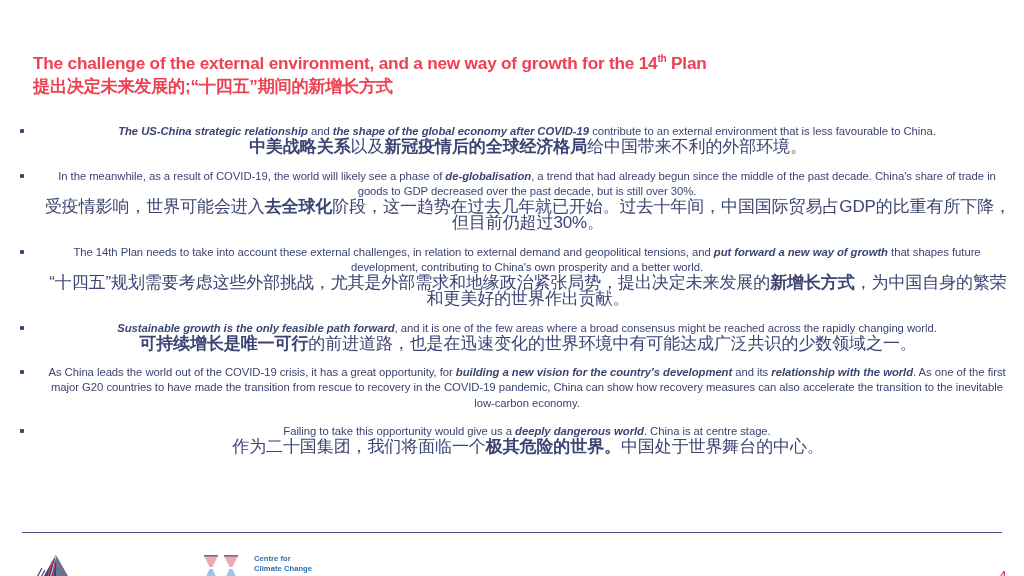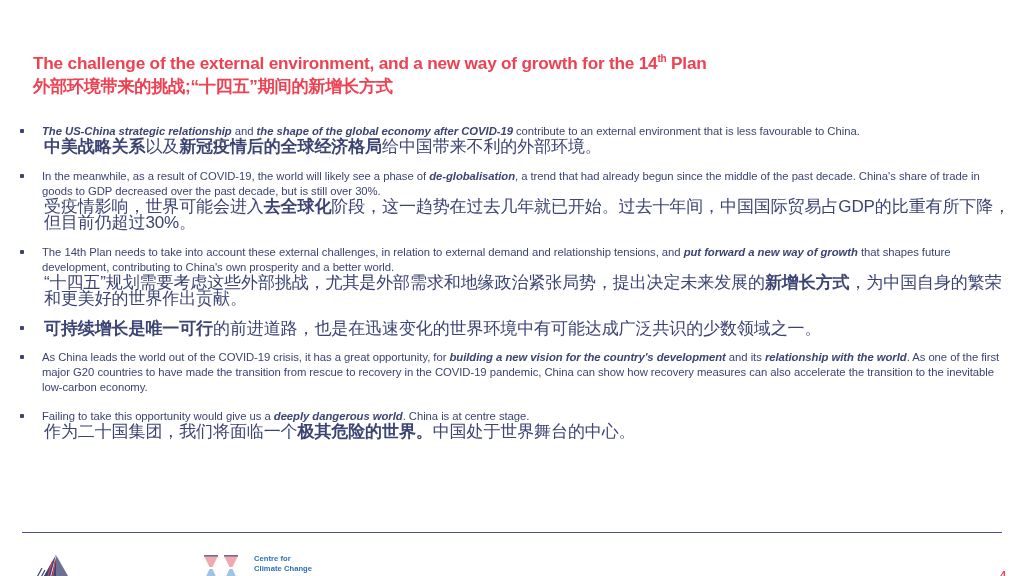--- a/index.html
+++ b/index.html
@@ -50,20 +50,21 @@
     letter-spacing: -0.3px;
     margin-top: 1px;
   }
 
   
   .body-block {
     position: absolute;
     left: 12px;
     top: 88px;
     width: 1000px;
+    text-align: center;
   }
   .bullet {
     position: relative;
     padding-left: 30px;
     margin-bottom: 13px;
   }
   .bullet-marker {
     position: absolute;
     left: 8px;
     top: 5px;
@@ -164,41 +165,42 @@
 </style>
 </head>
 <body>
 
 <div class="slide">
 
   <div class="title-block">
     <div class="title-en">
       <span>The challenge of the external environment, and a new way of growth for the 14</span><sup>th</sup><span> Plan</span>
     </div>
-    <div class="title-cn">外部环境带来的挑战;“十四五”期间的新增长方式</div>
+    <div class="title-cn">提出决定未来发展的;“十四五”期间的新增长方式</div>
   </div>
 
   <div class="body-block">
       <div class="bullet">
         <span class="bullet-marker"></span>
         <div class="line"><span class="bi">The US-China strategic relationship</span><span> and </span><span class="bi">the shape of the global economy after COVID-19</span><span> contribute to an external environment that is less favourable to China.</span></div>
         <div class="line cn indent-cn"><span class="cn-b">中美战略关系</span><span>以及</span><span class="cn-b">新冠疫情后的全球经济格局</span><span>给中国带来不利的外部环境。</span></div>
       </div>
       <div class="bullet">
         <span class="bullet-marker"></span>
         <div class="line"><span>In the meanwhile, as a result of COVID-19, the world will likely see a phase of </span><span class="bi">de-globalisation</span><span>, a trend that had already begun since the middle of the past decade. China's share of trade in goods to GDP decreased over the past decade, but is still over 30%.</span></div>
         <div class="line cn indent-cn"><span>受疫情影响，世界可能会进入</span><span class="cn-b">去全球化</span><span>阶段，这一趋势在过去几年就已开始。过去十年间，中国国际贸易占GDP的比重有所下降，但目前仍超过30%。</span></div>
       </div>
       <div class="bullet">
         <span class="bullet-marker"></span>
-        <div class="line"><span>The 14th Plan needs to take into account these external challenges, in relation to external demand and relationship tensions, and </span><span class="bi">put forward a new way of growth</span><span> that shapes future development, contributing to China's own prosperity and a better world.</span></div>
+        <div class="line"><span>The 14th Plan needs to take into account these external challenges, in relation to external demand and geopolitical tensions, and </span><span class="bi">put forward a new way of growth</span><span> that shapes future development, contributing to China's own prosperity and a better world.</span></div>
         <div class="line cn indent-cn"><span>“十四五”规划需要考虑这些外部挑战，尤其是外部需求和地缘政治紧张局势，提出决定未来发展的</span><span class="cn-b">新增长方式</span><span>，为中国自身的繁荣和更美好的世界作出贡献。</span></div>
       </div>
       <div class="bullet">
         <span class="bullet-marker"></span>
+        <div class="line"><span class="bi">Sustainable growth is the only feasible path forward</span><span>, and it is one of the few areas where a broad consensus might be reached across the rapidly changing world.</span></div>
         <div class="line cn indent-cn"><span class="cn-b">可持续增长是唯一可行</span><span>的前进道路，也是在迅速变化的世界环境中有可能达成广泛共识的少数领域之一。</span></div>
       </div>
       <div class="bullet">
         <span class="bullet-marker"></span>
         <div class="line"><span>As China leads the world out of the COVID-19 crisis, it has a great opportunity, for </span><span class="bi">building a new vision for the country's development</span><span> and its </span><span class="bi">relationship with the world</span><span>. As one of the first major G20 countries to have made the transition from rescue to recovery in the COVID-19 pandemic, China can show how recovery measures can also accelerate the transition to the inevitable low-carbon economy.</span></div>
       </div>
       <div class="bullet">
         <span class="bullet-marker"></span>
         <div class="line"><span>Failing to take this opportunity would give us a </span><span class="bi">deeply dangerous world</span><span>. China is at centre stage.</span></div>
         <div class="line cn indent-cn"><span>作为二十国集团，我们将面临一个</span><span class="cn-b">极其危险的世界。</span><span>中国处于世界舞台的中心。</span></div>

